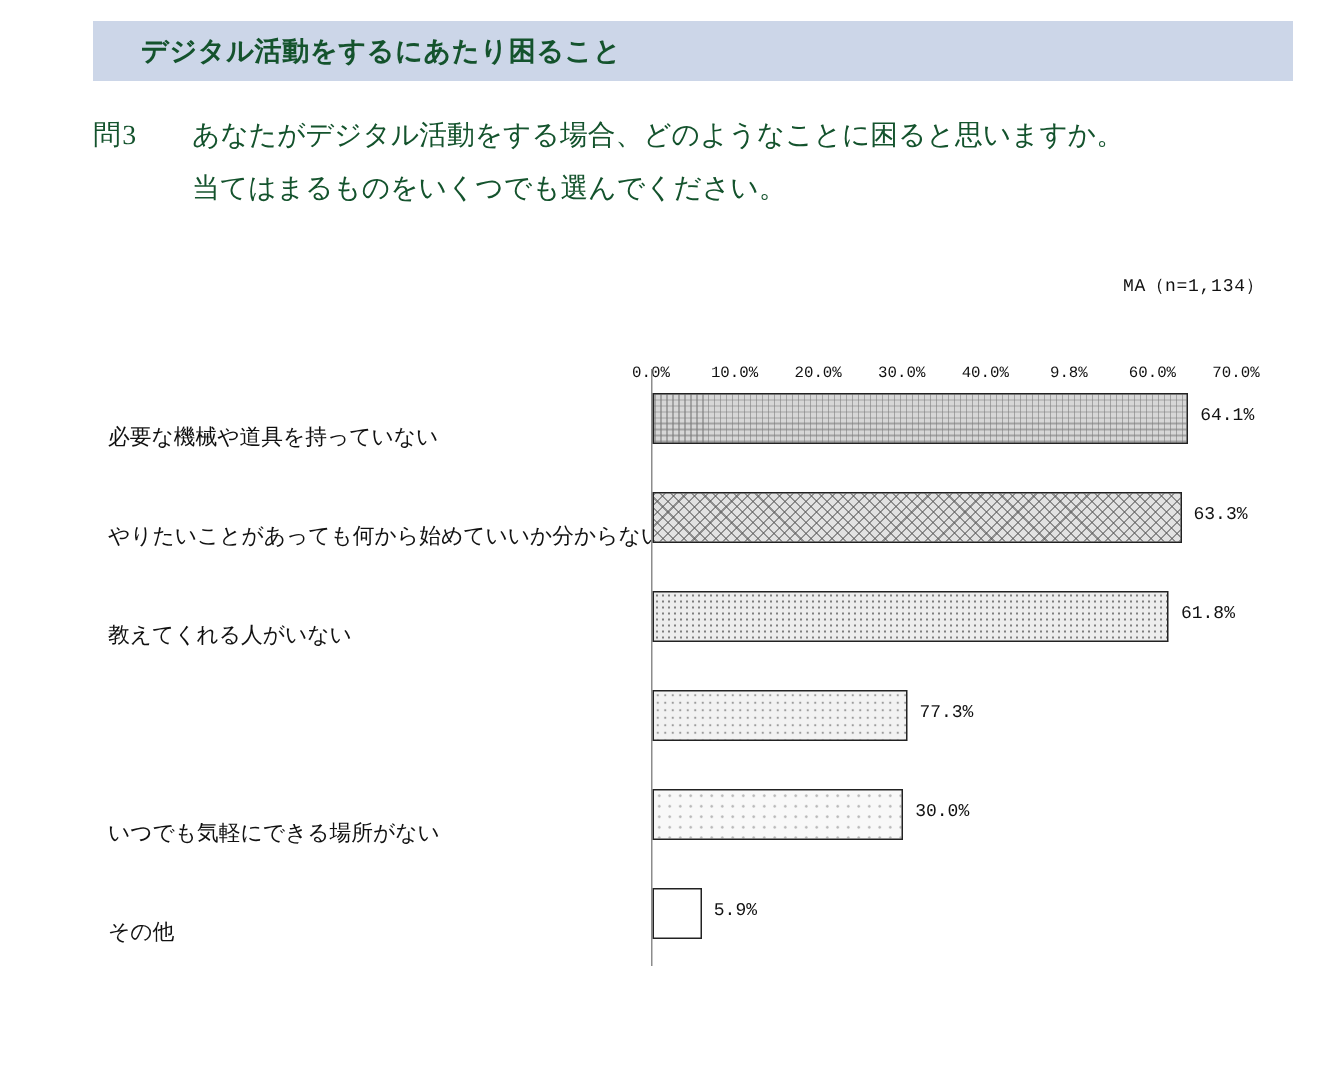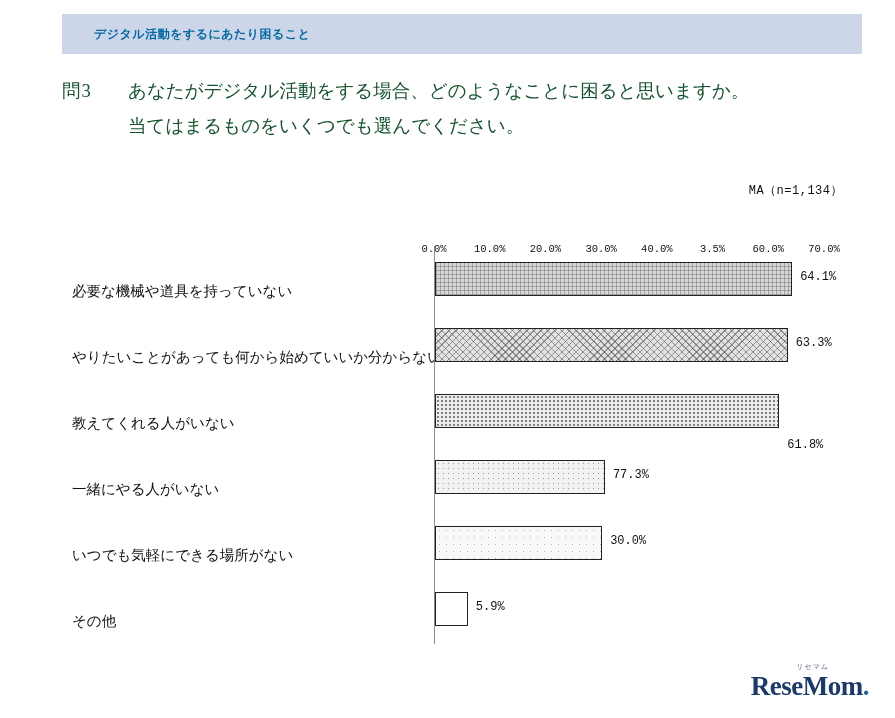--- a/index.html
+++ b/index.html
@@ -26,22 +26,22 @@
     top: 14px;
     width: 800px;
     height: 40px;
     background: #ccd6e8;
     display: flex;
     align-items: center;
   }
   .banner-title {
     font-family: "Liberation Serif", serif;
     font-weight: bold;
-    font-size: 12px;
-    color: #0369a1;
+    font-size: 18px;
+    color: #14532d;
     margin-left: 32px;
     letter-spacing: 0.5px;
   }
   
   .question {
     position: absolute;
     left: 62px;
     top: 74px;
     width: 800px;
     font-family: "Liberation Serif", serif;
@@ -231,59 +231,52 @@
 
   <div class="ma-label">MA（n=1,134）</div>
 
   <div class="chart">
     <div class="axis-ticks" id="ticks">
         <div class="tick-label" style="left: 372px;">0.0%</div>
         <div class="tick-label" style="left: 427.714px;">10.0%</div>
         <div class="tick-label" style="left: 483.429px;">20.0%</div>
         <div class="tick-label" style="left: 539.143px;">30.0%</div>
         <div class="tick-label" style="left: 594.857px;">40.0%</div>
-        <div class="tick-label" style="left: 650.571px;">3.5%</div>
+        <div class="tick-label" style="left: 650.571px;">9.8%</div>
         <div class="tick-label" style="left: 706.286px;">60.0%</div>
         <div class="tick-label" style="left: 762px;">70.0%</div>
       </div>
     <div class="axis-line"></div>
     <div class="plot" id="plot">
         <div class="row" style="top: 0px;">
           <div class="cat-label">必要な機械や道具を持っていない</div>
           <div class="bar fill-0" style="width: 357.129px;"></div>
           <div class="bar-value" style="left: 738.129px;">64.1%</div>
         </div>
         <div class="row" style="top: 66px;">
           <div class="cat-label">やりたいことがあっても何から始めていいか分からない</div>
           <div class="bar fill-1" style="width: 352.671px;"></div>
           <div class="bar-value" style="left: 733.671px;">63.3%</div>
         </div>
         <div class="row" style="top: 132px;">
           <div class="cat-label">教えてくれる人がいない</div>
           <div class="bar fill-2" style="width: 344.314px;"></div>
-          <div class="bar-value" style="left: 725.314px; margin-top: 36px;">61.8%</div>
+          <div class="bar-value" style="left: 725.314px;">61.8%</div>
         </div>
         <div class="row" style="top: 198px;">
-          <div class="cat-label">一緒にやる人がいない</div>
           <div class="bar fill-3" style="width: 169.929px;"></div>
           <div class="bar-value" style="left: 550.929px;">77.3%</div>
         </div>
         <div class="row" style="top: 264px;">
           <div class="cat-label">いつでも気軽にできる場所がない</div>
           <div class="bar fill-4" style="width: 167.143px;"></div>
           <div class="bar-value" style="left: 548.143px;">30.0%</div>
         </div>
         <div class="row" style="top: 330px;">
           <div class="cat-label">その他</div>
           <div class="bar fill-5" style="width: 32.8714px;"></div>
           <div class="bar-value" style="left: 413.871px;">5.9%</div>
         </div>
       </div>
   </div>
 
-  <div class="logo">
-    <div class="logo-sub">リセマム</div>
-    <div class="logo-main">
-      <span>ReseMom</span><span class="accent">.</span>
-    </div>
-  </div>
 
 </div>
 
 </body></html>

